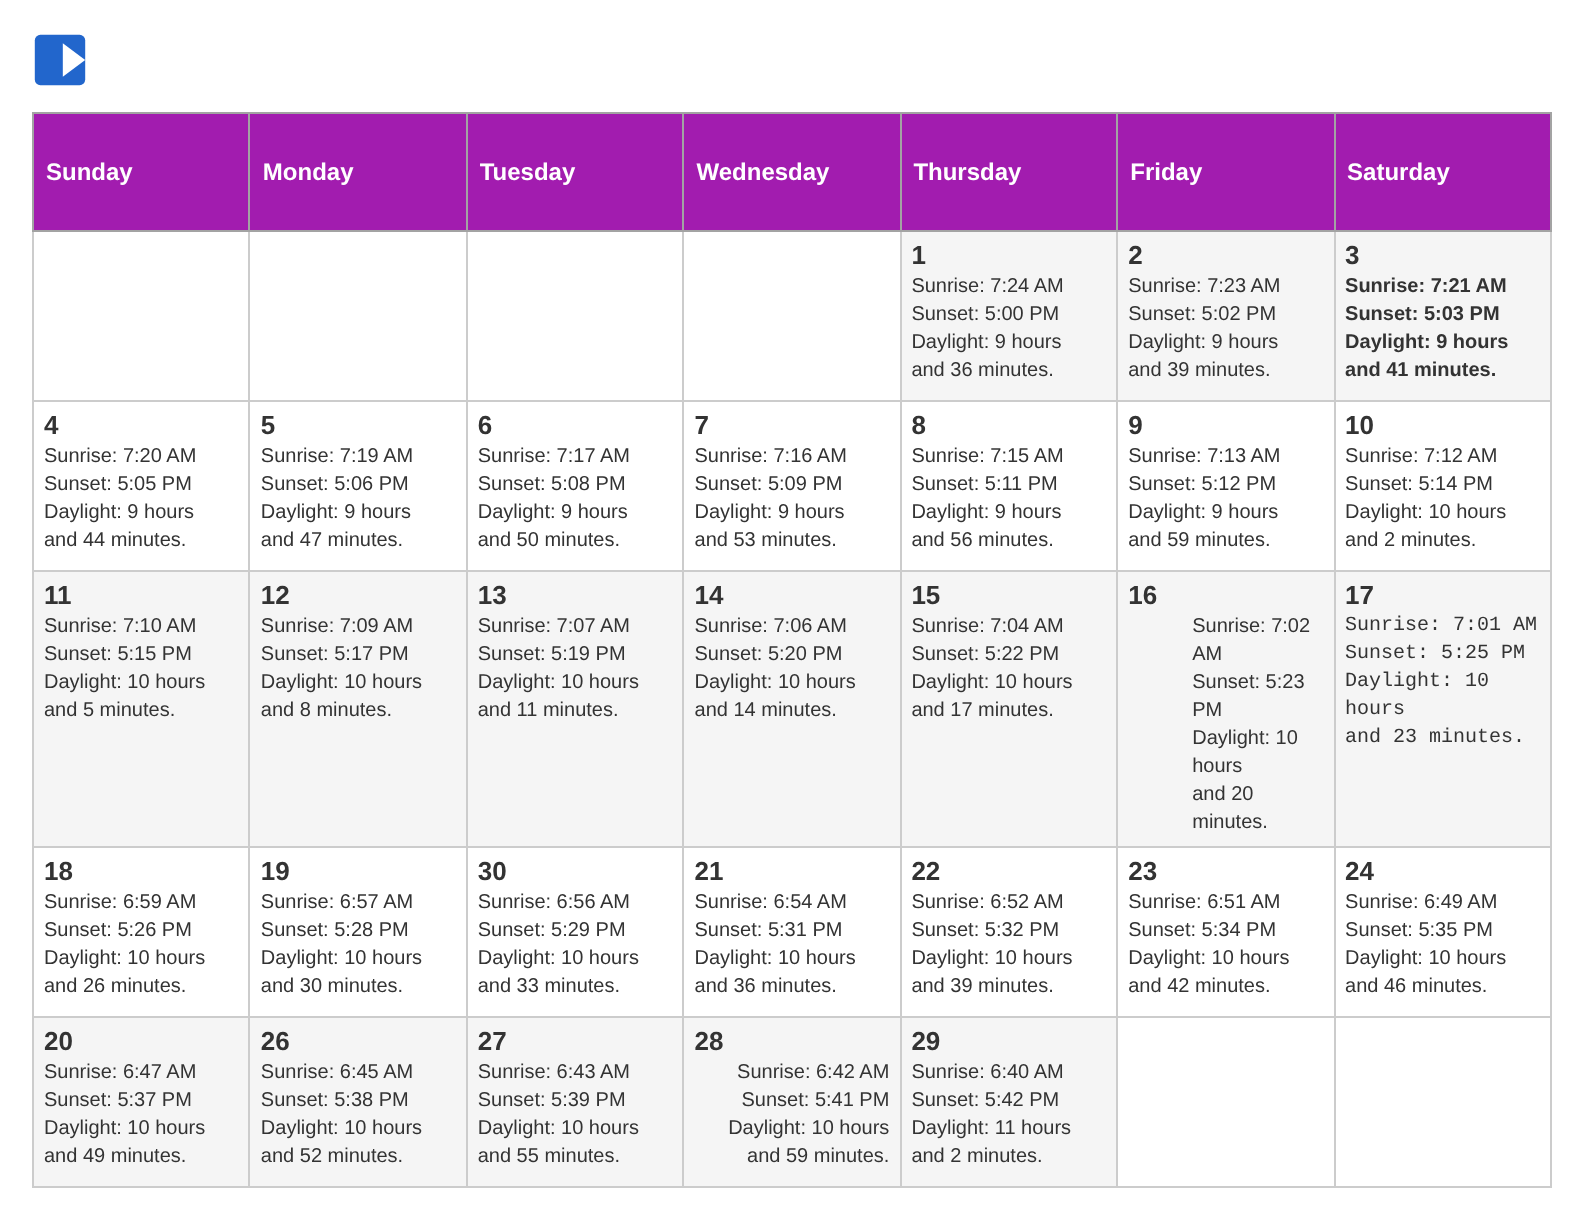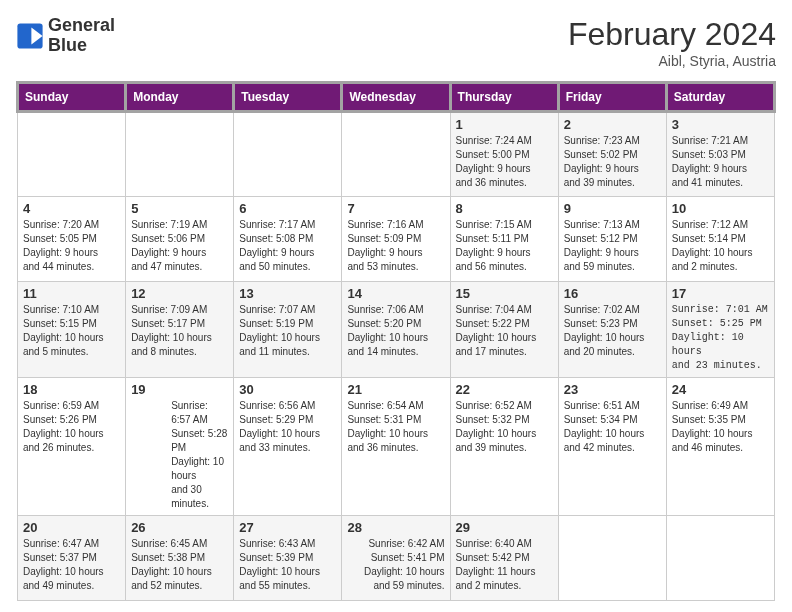--- a/index.html
+++ b/index.html
@@ -41,27 +41,27 @@
     .subtitle {
       font-size: 14px;
       color: #555;
     }
     table {
       width: 100%;
       border-collapse: collapse;
       table-layout: fixed;
     }
     thead tr th {
-      background-color: #701a75;
+      background-color: #a21caf;
       color: #fff;
       font-size: 12px;
       font-weight: bold;
       text-align: left;
-      padding: 6px 6px;
-      border: 3px solid #a3a3a3;
+      padding: 22px 6px;
+      border: 1px solid #a3a3a3;
     }
     tbody tr td {
       vertical-align: top;
       border: 1px solid #ccc;
       padding: 4px 5px;
       font-size: 10.5px;
       color: #333;
       height: 85px;
       background: #fff;
     }
@@ -86,28 +86,20 @@
   </style>
 </head>
 <body>
 
 <div class="header">
   <div class="logo">
     <svg class="logo-icon" viewBox="0 0 40 40">
       <rect x="2" y="2" width="36" height="36" rx="4" fill="#2266cc"></rect>
       <polygon points="22,8 38,20 22,32" fill="white"></polygon>
     </svg>
-    <div class="logo-text">
-      <span>General</span>
-      <span>Blue</span>
-    </div>
-  </div>
-  <div class="title-block">
-    <div class="month-title">February 2024</div>
-    <div class="subtitle">Aibl, Styria, Austria</div>
   </div>
 </div>
 
 <table>
   <thead>
     <tr>
     <th>Sunday</th>
         <th>Monday</th>
         <th>Tuesday</th>
         <th>Wednesday</th>
@@ -131,21 +123,21 @@
         </td>
         <td>
           <span class="day-num">2</span>
           <div class="cell-info" style="white-space: pre-line;">Sunrise: 7:23 AM
 Sunset: 5:02 PM
 Daylight: 9 hours
 and 39 minutes.</div>
         </td>
         <td>
           <span class="day-num">3</span>
-          <div class="cell-info" style="white-space: pre-line;">Sunrise: 7:21 AM
+          <div class="cell-info" style="white-space: pre-line; font-weight: bold;">Sunrise: 7:21 AM
 Sunset: 5:03 PM
 Daylight: 9 hours
 and 41 minutes.</div>
         </td>
       </tr>
       <tr>
         <td>
           <span class="day-num">4</span>
           <div class="cell-info" style="white-space: pre-line;">Sunrise: 7:20 AM
 Sunset: 5:05 PM
@@ -226,21 +218,21 @@
         </td>
         <td>
           <span class="day-num">15</span>
           <div class="cell-info" style="white-space: pre-line;">Sunrise: 7:04 AM
 Sunset: 5:22 PM
 Daylight: 10 hours
 and 17 minutes.</div>
         </td>
         <td>
           <span class="day-num">16</span>
-          <div class="cell-info" style="white-space: pre-line;">Sunrise: 7:02 AM
+          <div class="cell-info" style="white-space: pre-line; margin-left: 32px;">Sunrise: 7:02 AM
 Sunset: 5:23 PM
 Daylight: 10 hours
 and 20 minutes.</div>
         </td>
         <td>
           <span class="day-num">17</span>
           <div class="cell-info" style="white-space: pre-line; font-family: Liberation Mono, monospace;">Sunrise: 7:01 AM
 Sunset: 5:25 PM
 Daylight: 10 hours
 and 23 minutes.</div>
@@ -249,21 +241,21 @@
       <tr>
         <td>
           <span class="day-num">18</span>
           <div class="cell-info" style="white-space: pre-line;">Sunrise: 6:59 AM
 Sunset: 5:26 PM
 Daylight: 10 hours
 and 26 minutes.</div>
         </td>
         <td>
           <span class="day-num">19</span>
-          <div class="cell-info" style="white-space: pre-line; margin-left: 40px;">Sunrise: 6:57 AM
+          <div class="cell-info" style="white-space: pre-line;">Sunrise: 6:57 AM
 Sunset: 5:28 PM
 Daylight: 10 hours
 and 30 minutes.</div>
         </td>
         <td>
           <span class="day-num">30</span>
           <div class="cell-info" style="white-space: pre-line;">Sunrise: 6:56 AM
 Sunset: 5:29 PM
 Daylight: 10 hours
 and 33 minutes.</div>

